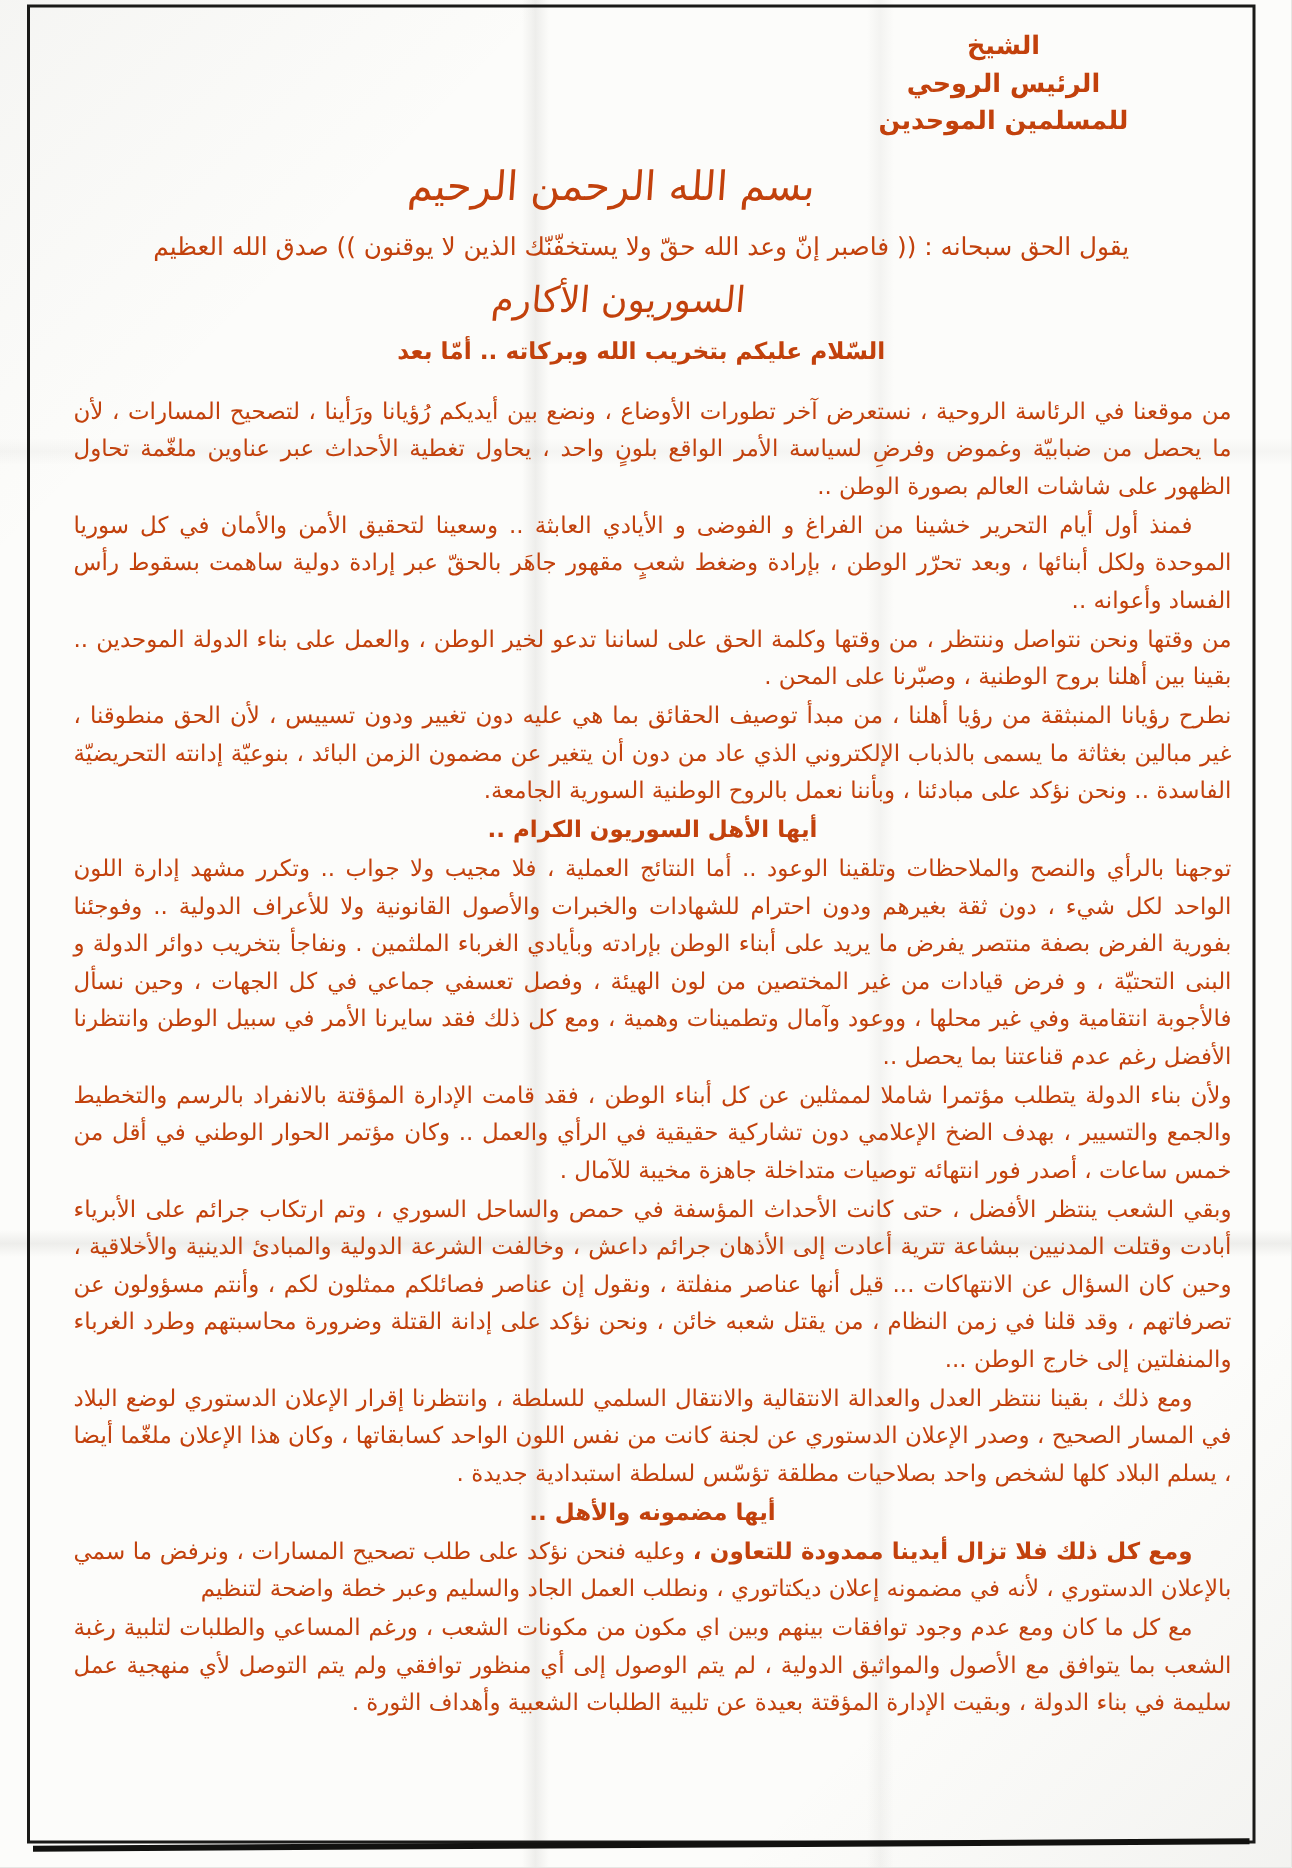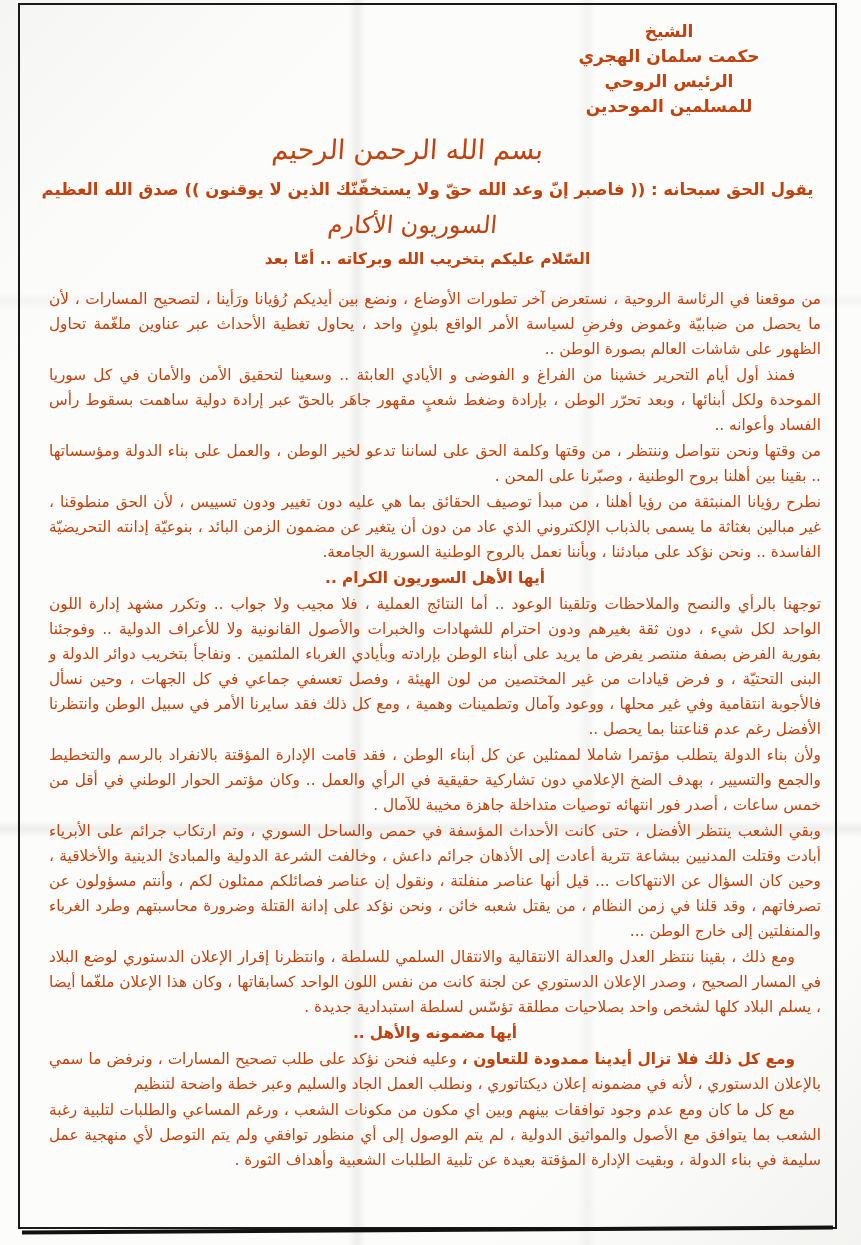--- a/index.html
+++ b/index.html
@@ -55,21 +55,21 @@
     text-align:center;
     font-size:27px;
     line-height:34px;
     transform:skewX(-4deg);
     font-weight:500;
   }
 
   .quote {
     margin-top:10px;
     text-align:center;
-    font-weight:bold;
+    font-weight:normal;
     font-size:16.5px;
     line-height:26px;
   }
 
   .addressee {
     margin:6px 30px 0 0;
     text-align:center;
     font-size:24px;
     line-height:32px;
     transform:skewX(-5deg);
@@ -110,37 +110,36 @@
   <div class="fold-h f3"></div>
   <div class="fold-h f4"></div>
 
   <div class="frame"></div>
   <div class="bottom-line"></div>
 
   <div class="content">
 
     <div class="letterhead">
       <div>الشيخ</div>
-      <div>حكمت سلمان الهجري</div>
       <div>الرئيس الروحي</div>
       <div>للمسلمين الموحدين</div>
     </div>
 
     <div class="basmala">بسم الله الرحمن الرحيم</div>
 
     <div class="quote">يقول الحق سبحانه : (( فاصبر إنّ وعد الله حقّ ولا يستخفّنّك الذين لا يوقنون )) صدق الله العظيم</div>
 
     <div class="addressee">السوريون الأكارم</div>
 
     <div class="salutation">السّلام عليكم بتخريب الله وبركاته .. أمّا بعد</div>
 
     <div class="body-text">
       <p>من موقعنا في الرئاسة الروحية ، نستعرض آخر تطورات الأوضاع ، ونضع بين أيديكم رُؤيانا ورَأينا ، لتصحيح المسارات ، لأن ما يحصل من ضبابيّة وغموض وفرضِ لسياسة الأمر الواقع بلونٍ واحد ، يحاول تغطية الأحداث عبر عناوين ملغّمة تحاول الظهور على شاشات العالم بصورة الوطن ..</p>
       <p class="indent">فمنذ أول أيام التحرير خشينا من الفراغ و الفوضى و الأيادي العابثة .. وسعينا لتحقيق الأمن والأمان في كل سوريا الموحدة ولكل أبنائها ، وبعد تحرّر الوطن ، بإرادة وضغط شعبٍ مقهور جاهَر بالحقّ عبر إرادة دولية ساهمت بسقوط رأس الفساد وأعوانه ..</p>
-      <p>من وقتها ونحن نتواصل وننتظر ، من وقتها وكلمة الحق على لساننا تدعو لخير الوطن ، والعمل على بناء الدولة ومؤسساتها .. بقينا بين أهلنا بروح الوطنية ، وصبّرنا على المحن .</p>
+      <p>من وقتها ونحن نتواصل وننتظر ، من وقتها وكلمة الحق على لساننا تدعو لخير الوطن ، والعمل على بناء الدولة الموحدين .. بقينا بين أهلنا بروح الوطنية ، وصبّرنا على المحن .</p>
       <p>نطرح رؤيانا المنبثقة من رؤيا أهلنا ، من مبدأ توصيف الحقائق بما هي عليه دون تغيير ودون تسييس ، لأن الحق منطوقنا ، غير مبالين بغثاثة ما يسمى بالذباب الإلكتروني الذي عاد من دون أن يتغير عن مضمون الزمن البائد ، بنوعيّة إدانته التحريضيّة الفاسدة .. ونحن نؤكد على مبادئنا ، وبأننا نعمل بالروح الوطنية السورية الجامعة.</p>
       <p class="heading">أيها الأهل السوريون الكرام ..</p>
       <p>توجهنا بالرأي والنصح والملاحظات وتلقينا الوعود .. أما النتائج العملية ، فلا مجيب ولا جواب .. وتكرر مشهد إدارة اللون الواحد لكل شيء ، دون ثقة بغيرهم ودون احترام للشهادات والخبرات والأصول القانونية ولا للأعراف الدولية .. وفوجئنا بفورية الفرض بصفة منتصر يفرض ما يريد على أبناء الوطن بإرادته وبأيادي الغرباء الملثمين . ونفاجأ بتخريب دوائر الدولة و البنى التحتيّة ، و فرض قيادات من غير المختصين من لون الهيئة ، وفصل تعسفي جماعي في كل الجهات ، وحين نسأل فالأجوبة انتقامية وفي غير محلها ، ووعود وآمال وتطمينات وهمية ، ومع كل ذلك فقد سايرنا الأمر في سبيل الوطن وانتظرنا الأفضل رغم عدم قناعتنا بما يحصل ..</p>
       <p>ولأن بناء الدولة يتطلب مؤتمرا شاملا لممثلين عن كل أبناء الوطن ، فقد قامت الإدارة المؤقتة بالانفراد بالرسم والتخطيط والجمع والتسيير ، بهدف الضخ الإعلامي دون تشاركية حقيقية في الرأي والعمل .. وكان مؤتمر الحوار الوطني في أقل من خمس ساعات ، أصدر فور انتهائه توصيات متداخلة جاهزة مخيبة للآمال .</p>
       <p>وبقي الشعب ينتظر الأفضل ، حتى كانت الأحداث المؤسفة في حمص والساحل السوري ، وتم ارتكاب جرائم على الأبرياء أبادت وقتلت المدنيين ببشاعة تترية أعادت إلى الأذهان جرائم داعش ، وخالفت الشرعة الدولية والمبادئ الدينية والأخلاقية ، وحين كان السؤال عن الانتهاكات ... قيل أنها عناصر منفلتة ، ونقول إن عناصر فصائلكم ممثلون لكم ، وأنتم مسؤولون عن تصرفاتهم ، وقد قلنا في زمن النظام ، من يقتل شعبه خائن ، ونحن نؤكد على إدانة القتلة وضرورة محاسبتهم وطرد الغرباء والمنفلتين إلى خارج الوطن ...</p>
       <p class="indent">ومع ذلك ، بقينا ننتظر العدل والعدالة الانتقالية والانتقال السلمي للسلطة ، وانتظرنا إقرار الإعلان الدستوري لوضع البلاد في المسار الصحيح ، وصدر الإعلان الدستوري عن لجنة كانت من نفس اللون الواحد كسابقاتها ، وكان هذا الإعلان ملغّما أيضا ، يسلم البلاد كلها لشخص واحد بصلاحيات مطلقة تؤسّس لسلطة استبدادية جديدة .</p>
       <p class="heading">أيها مضمونه والأهل ..</p>
       <p class="indent"><span class="bold-lead">ومع كل ذلك فلا تزال أيدينا ممدودة للتعاون ،</span><span> وعليه فنحن نؤكد على طلب تصحيح المسارات ، ونرفض ما سمي بالإعلان الدستوري ، لأنه في مضمونه إعلان ديكتاتوري ، ونطلب العمل الجاد والسليم وعبر خطة واضحة لتنظيم</span></p>
       <p class="indent">مع كل ما كان ومع عدم وجود توافقات بينهم وبين اي مكون من مكونات الشعب ، ورغم المساعي والطلبات لتلبية رغبة الشعب بما يتوافق مع الأصول والمواثيق الدولية ، لم يتم الوصول إلى أي منظور توافقي ولم يتم التوصل لأي منهجية عمل سليمة في بناء الدولة ، وبقيت الإدارة المؤقتة بعيدة عن تلبية الطلبات الشعبية وأهداف الثورة .</p>
     </div>

